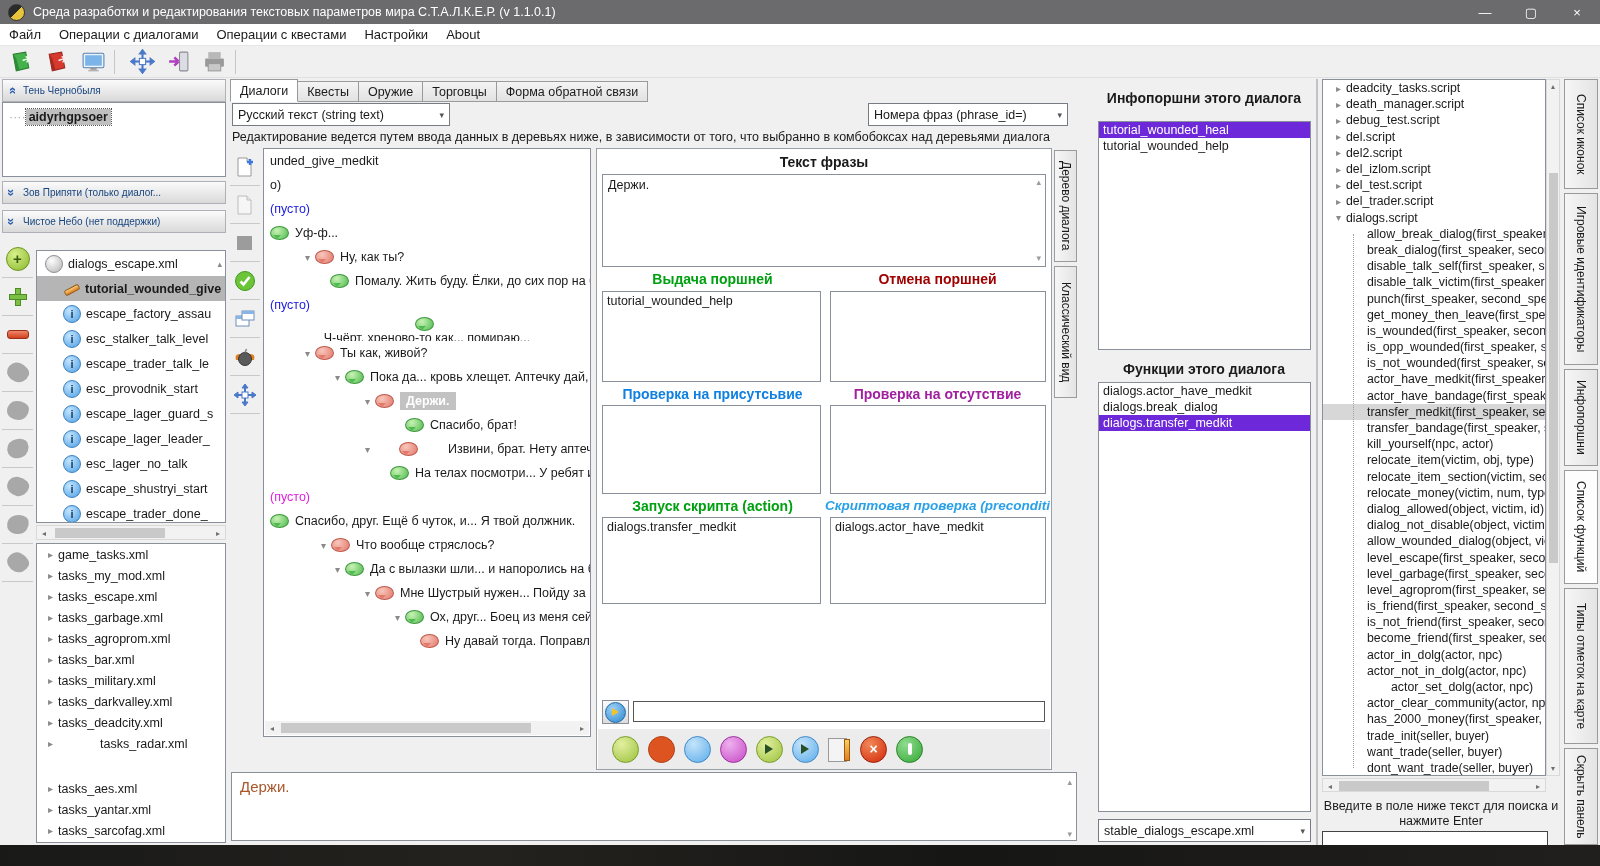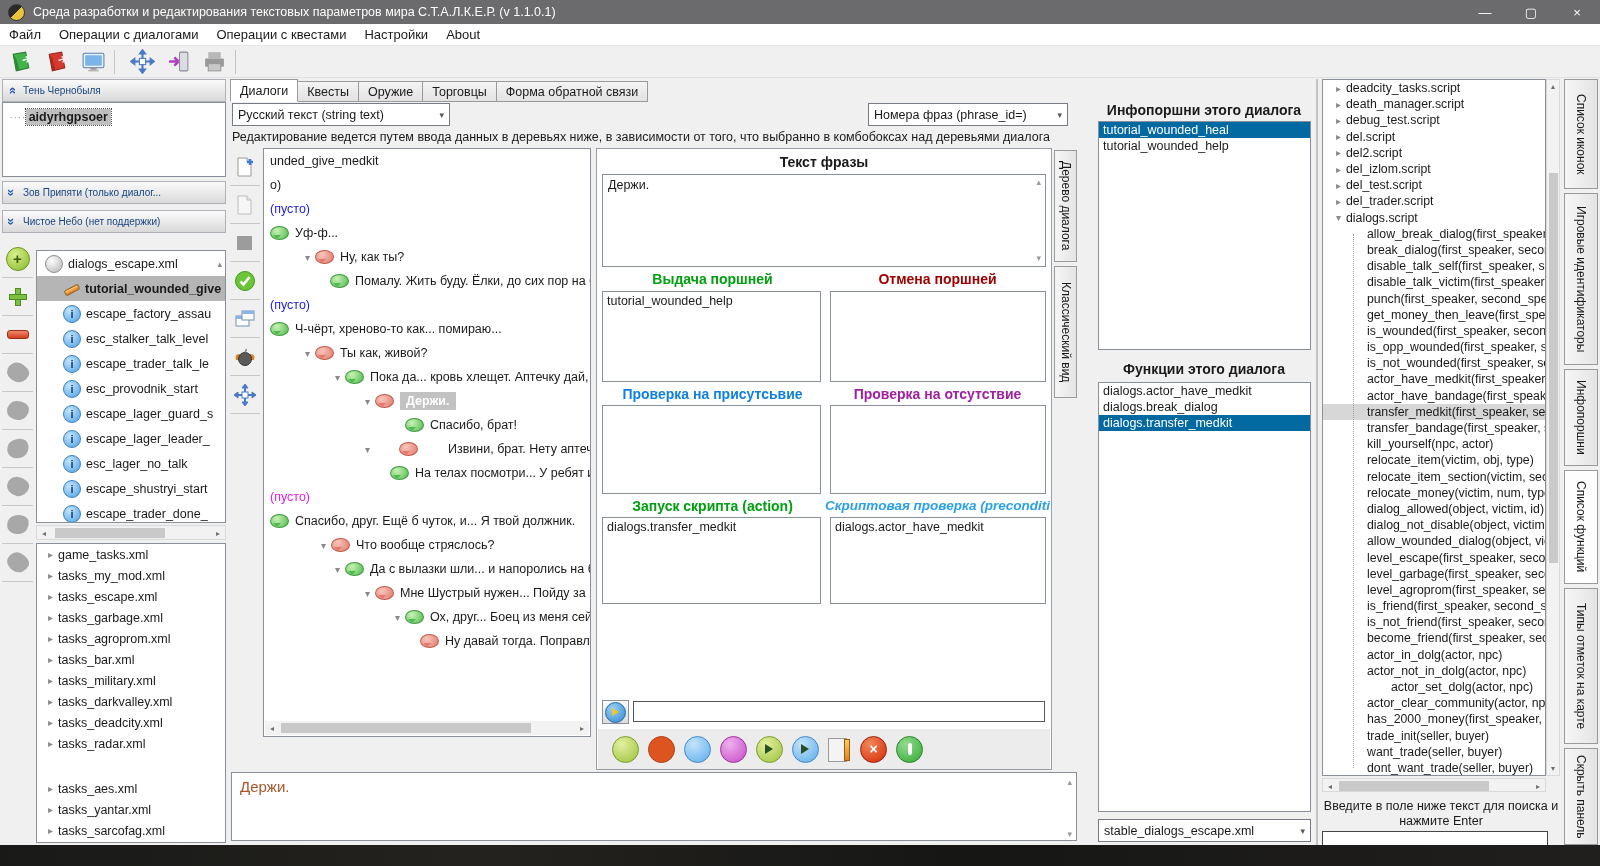--- a/index.html
+++ b/index.html
@@ -18,21 +18,21 @@
   .toolbar{position:absolute;left:0;top:46px;width:1600px;height:31px;background:#f0f0f0;display:flex;align-items:center;border-bottom:1px solid #e0e0e0;}
   .tbtn{width:30px;height:28px;display:flex;align-items:center;justify-content:center;margin-left:6px;}
   .tsep{width:1px;height:24px;background:#c6c6c6;margin:0 6px;}
   
   .box{background:#fff;border:1px solid #8a9099;box-sizing:border-box;overflow:hidden;}
   .combo{background:#fff;border:1px solid #767b84;box-sizing:border-box;display:flex;align-items:center;
          justify-content:space-between;padding:0 5px;font-size:12.5px;white-space:nowrap;overflow:hidden;}
   .combo .arr{color:#555;font-size:9px;flex:none;margin-left:4px;}
   .hdr{font-weight:bold;font-size:14px;text-align:center;white-space:nowrap;overflow:hidden;}
   .row{display:flex;align-items:center;white-space:nowrap;overflow:hidden;box-sizing:border-box;}
-  .sel-blue{background:#0369a1;color:#fff;}
+  .sel-blue{background:#6d28d9;color:#fff;}
   .sel-gray{background:#d7d7d7;}
   .chev{color:#8a8a8a;font-size:10px;width:15px;flex:none;display:inline-block;text-align:center;}
   .chev.open::before{content:"▾";} .chev.closed::before{content:"▸";}
   .dblchev{color:#2a5db0;font-weight:bold;display:inline-block;transform:rotate(-90deg);font-size:13px;width:16px;text-align:center;}
   .dblchev.down{transform:rotate(90deg);}
   .dblchev::before{content:"»";}
   
   .sb-header{position:absolute;left:2px;width:224px;height:23px;display:flex;align-items:center;
              background:linear-gradient(#fbfbfb,#d9d9d9);border:1px solid #aeb2b8;box-sizing:border-box;
              color:#16437e;font-size:10px;white-space:nowrap;overflow:hidden;}
@@ -308,21 +308,21 @@
         <span>tasks_military.xml</span>
       </div>
       <div class="row" style="height: 21px; padding-left: 6px;">
         <span class="chev closed"></span>
         <span>tasks_darkvalley.xml</span>
       </div>
       <div class="row" style="height: 21px; padding-left: 6px;">
         <span class="chev closed"></span>
         <span>tasks_deadcity.xml</span>
       </div>
-      <div class="row" style="height: 21px; padding-left: 6px;">
+      <div class="row" style="height: 21px; padding-left: 6px; gap: 42px;">
         <span class="chev closed"></span>
         <span>tasks_radar.xml</span>
       </div>
       <div class="row" style="height: 21px; padding-left: 6px; margin-top: 24px;">
         <span class="chev closed"></span>
         <span>tasks_aes.xml</span>
       </div>
       <div class="row" style="height: 21px; padding-left: 6px;">
         <span class="chev closed"></span>
         <span>tasks_yantar.xml</span>
@@ -432,21 +432,21 @@
         <span>Ну, как ты?</span>
       </div>
       <div class="row" style="height: 24px; padding-left: 66px;">
         <span style="width: 15px;"></span>
         <span class="bubble green"></span>
         <span>Помалу. Жить буду. Ёлки, до сих пор на бронеж</span>
       </div>
       <div class="row" style="height: 24px; padding-left: 6px;">
         <span style="color: rgb(32, 32, 224);">(пусто)</span>
       </div>
-      <div class="row" style="height: 24px; padding-left: 6px;">
+      <div class="row" style="height: 24px; padding-left: 0; flex-direction: column;">
         <span class="bubble green"></span>
         <span>Ч-чёрт, хреново-то как... помираю...</span>
       </div>
       <div class="row" style="height: 24px; padding-left: 36px;">
         <span class="chev open"></span>
         <span class="bubble red"></span>
         <span>Ты как, живой?</span>
       </div>
       <div class="row" style="height: 24px; padding-left: 66px;">
         <span class="chev open"></span>
@@ -588,21 +588,21 @@
   <div class="vtab abs" style="left:1054px;top:266px;width:23px;height:132px;">
     <span>Классический вид</span>
   </div>
 
   <div class="box abs preview" style="left:231px;top:772px;width:846px;height:69px;">
     <span>Держи.</span>
     <span class="va vsb-u" style="right:4px;top:4px;"></span>
     <span class="va vsb-d" style="right:4px;top:56px;"></span>
   </div>
 
-  <div class="hdr abs" style="left:1096px;top:102px;width:216px;">Инфопоршни этого диалога</div>
+  <div class="hdr abs" style="left:1096px;top:90px;width:216px;">Инфопоршни этого диалога</div>
   <div class="box abs" id="infolist" style="left:1098px;top:121px;width:213px;height:229px;">
       <div class="row sel-blue" style="height: 16px; padding-left: 4px; font-size: 12.5px;">tutorial_wounded_heal</div>
       <div class="row" style="height: 16px; padding-left: 4px; font-size: 12.5px;">tutorial_wounded_help</div>
     </div>
   <div class="hdr abs" style="left:1096px;top:361px;width:216px;">Функции этого диалога</div>
   <div class="box abs" id="funclist" style="left:1098px;top:382px;width:213px;height:430px;">
       <div class="row" style="height: 16px; padding-left: 4px; font-size: 12.5px;">dialogs.actor_have_medkit</div>
       <div class="row" style="height: 16px; padding-left: 4px; font-size: 12.5px;">dialogs.break_dialog</div>
       <div class="row sel-blue" style="height: 16px; padding-left: 4px; font-size: 12.5px;">dialogs.transfer_medkit</div>
     </div>

